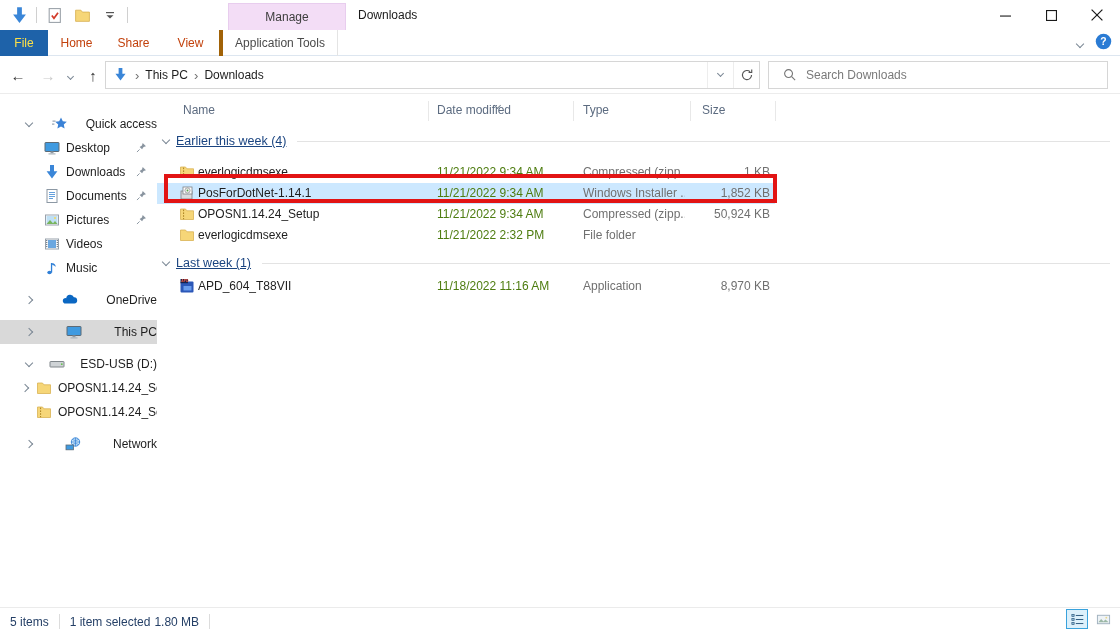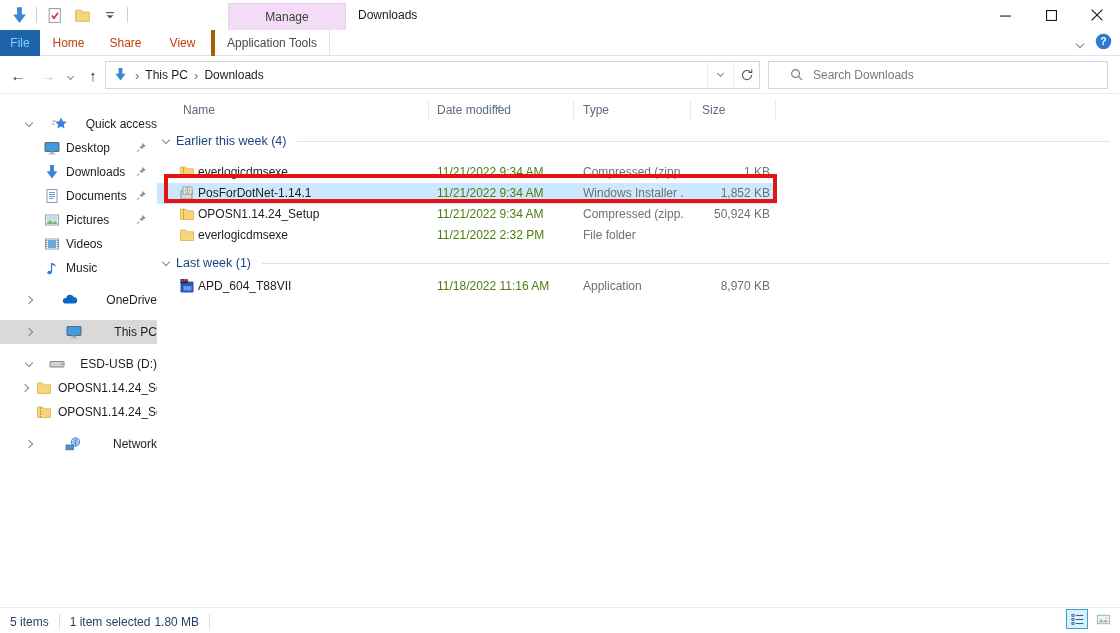--- a/index.html
+++ b/index.html
@@ -12,35 +12,35 @@
   .qat .sep { width:1px; height:16px; background:#d0d0d0; }
   .qat-btn { display:flex; align-items:center; justify-content:center; width:22px; height:22px; }
   .manage-block { position:absolute; left:228px; top:3px; width:118px; height:27px; background:#f3ddf6; border:1px solid #e8cdee; border-bottom:none; display:flex; align-items:center; justify-content:center; color:#3d3d3d; }
   .win-title { position:absolute; left:358px; top:0; height:30px; line-height:30px; color:#1a1a1a; }
   .win-controls { position:absolute; right:0; top:0; height:30px; display:flex; }
   .win-ctl { width:46px; height:30px; display:flex; align-items:center; justify-content:center; }
 
   
   .tabrow { position:absolute; left:0; top:30px; width:1120px; height:26px; background:#fff; border-bottom:1px solid #dde6f0; display:flex; }
   .tab { height:26px; display:flex; align-items:center; justify-content:center; color:#c2410c; }
-  .tab-file { width:40px; background:#1e62a9; color:#7dd3fc; }
+  .tab-file { width:48px; background:#1e62a9; color:#fde047; }
   .tab-std { width:57px; }
   .tab-contextual { width:119px; border-left:4px solid #a16207; border-right:1px solid #e4e4e4; color:#4a4a4a; }
   .tabrow-right { margin-left:auto; display:flex; align-items:center; gap:12px; padding-right:8px; }
 
   
   .toolbar { position:absolute; left:0; top:56px; width:1120px; height:38px; background:#fff; border-bottom:1px solid #ececec; }
   .nav-icons { position:absolute; left:8px; top:0; height:38px; display:flex; align-items:center; gap:10px; }
   .nav-glyph { font-size:15px; color:#333; width:20px; text-align:center; }
   .nav-glyph.disabled { color:#c9c9c9; }
   .addr-box { position:absolute; left:105px; top:5px; width:655px; height:28px; border:1px solid #d6d6d6; background:#fff; display:flex; align-items:center; }
   .addr-crumbs { display:flex; align-items:center; gap:6px; padding-left:7px; flex:1; overflow:hidden; }
   .crumb-sep { color:#707070; font-size:13px; }
   .addr-btn { width:26px; height:26px; display:flex; align-items:center; justify-content:center; border-left:1px solid #ededed; }
-  .search-box { position:absolute; left:768px; top:5px; width:340px; height:28px; border:1px solid #d6d6d6; background:#fff; display:flex; align-items:center; padding-left:20px; gap:8px; }
+  .search-box { position:absolute; left:768px; top:5px; width:340px; height:28px; border:1px solid #d6d6d6; background:#fff; display:flex; align-items:center; padding-left:13px; gap:8px; }
   .search-box input { border:none; outline:none; width:270px; font-family:"Liberation Sans",sans-serif; font-size:12px; color:#1e1e1e; }
   .search-box input::placeholder { color:#7a7a7a; }
 
   
   .chev { display:inline-block; width:6px; height:6px; border-right:1.4px solid #7a8794; border-bottom:1.4px solid #7a8794; }
   .chev.down { transform:rotate(45deg); margin-top:-3px; }
   .chev.right { transform:rotate(-45deg); }
   .chev.small { width:5px; height:5px; }
 
   
@@ -55,21 +55,21 @@
   .side-gap { height:8px; }
   .pin { position:absolute; right:9px; top:5px; }
   .icon16 { width:16px; height:16px; flex-shrink:0; display:inline-flex; }
 
   
   .pane { position:relative; flex:1; background:#fff; overflow:hidden; }
   .col-headers { position:relative; height:28px; margin-top:2px; color:#5c6b80; }
   .col-label { position:absolute; top:7px; }
   .col-sep { position:absolute; top:5px; width:1px; height:20px; background:#e8e8e8; }
   .sort-chev { position:absolute; left:338px; top:1px; }
-  .group-header { display:flex; align-items:center; gap:7px; height:18px; margin-top:8px; padding-left:6px; color:#1a4480; font-size:12.5px; }
+  .group-header { display:flex; align-items:center; gap:7px; height:18px; margin-top:8px; padding-left:6px; color:#1a4480; font-size:12.5px;text-decoration:underline; }
   .group-line { flex:1; border-top:1px solid #e3e3e3; margin-right:10px; margin-left:4px; }
   .frow { position:relative; height:21px; width:618px; }
   .frow.selected { background:#cce8ff; }
   .cell { position:absolute; top:3px; white-space:nowrap; overflow:hidden; }
   .cell-icon { left:22px; top:2px; }
   .cell-name { left:41px; width:225px; color:#1e1e1e; }
   .cell-date { left:280px; width:140px; color:#4d7c0f; }
   .cell-type { left:426px; width:102px; color:#707070; }
   .cell-size { left:523px; width:90px; text-align:right; color:#707070; }
   .rows-block { margin-top:12px; }

